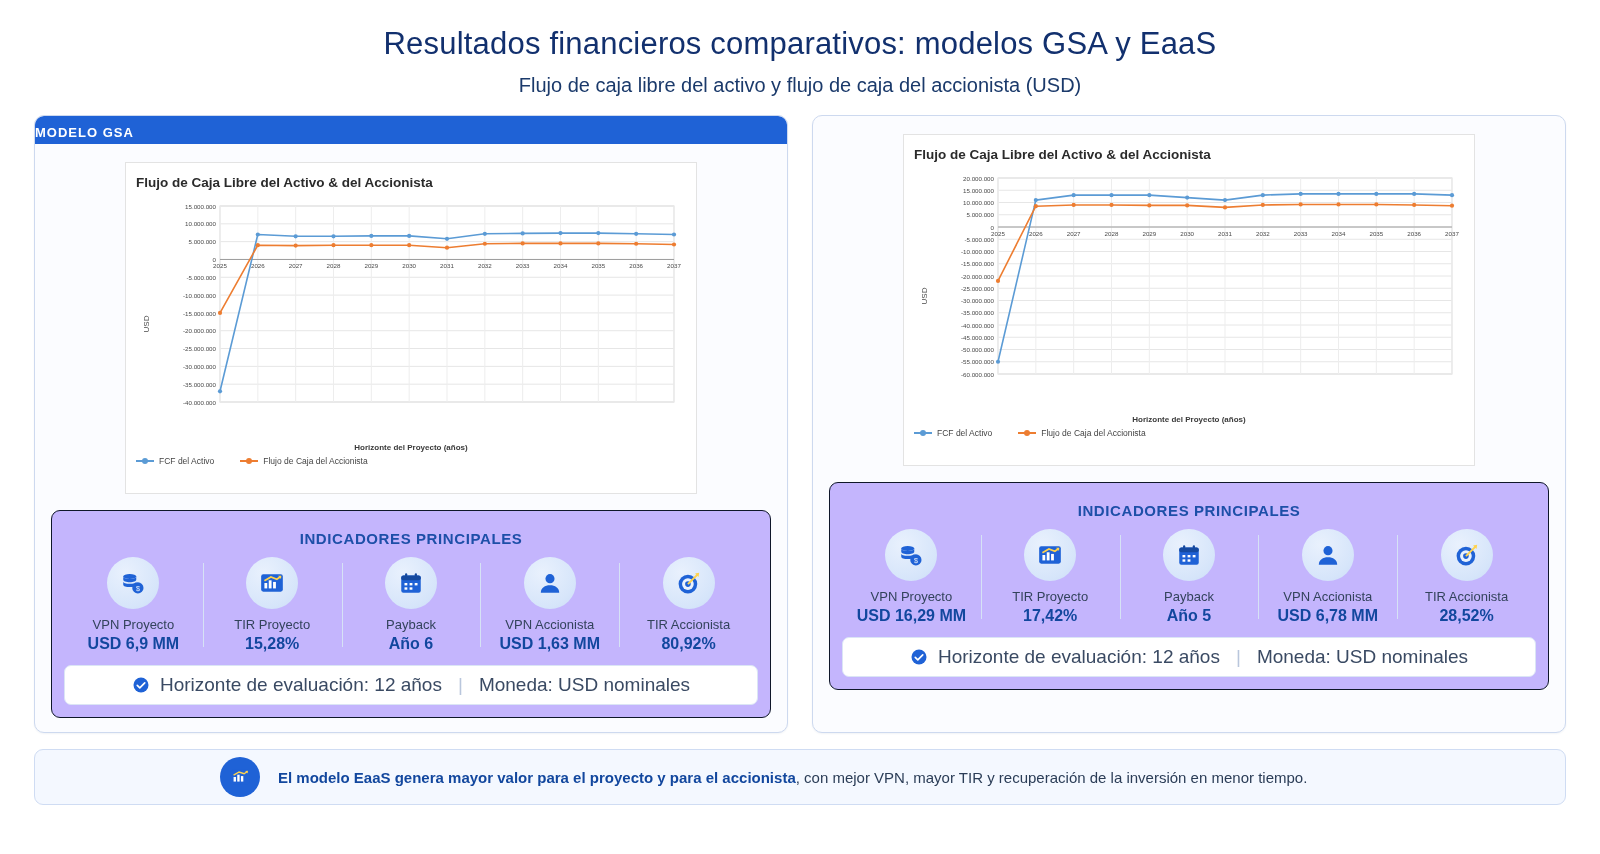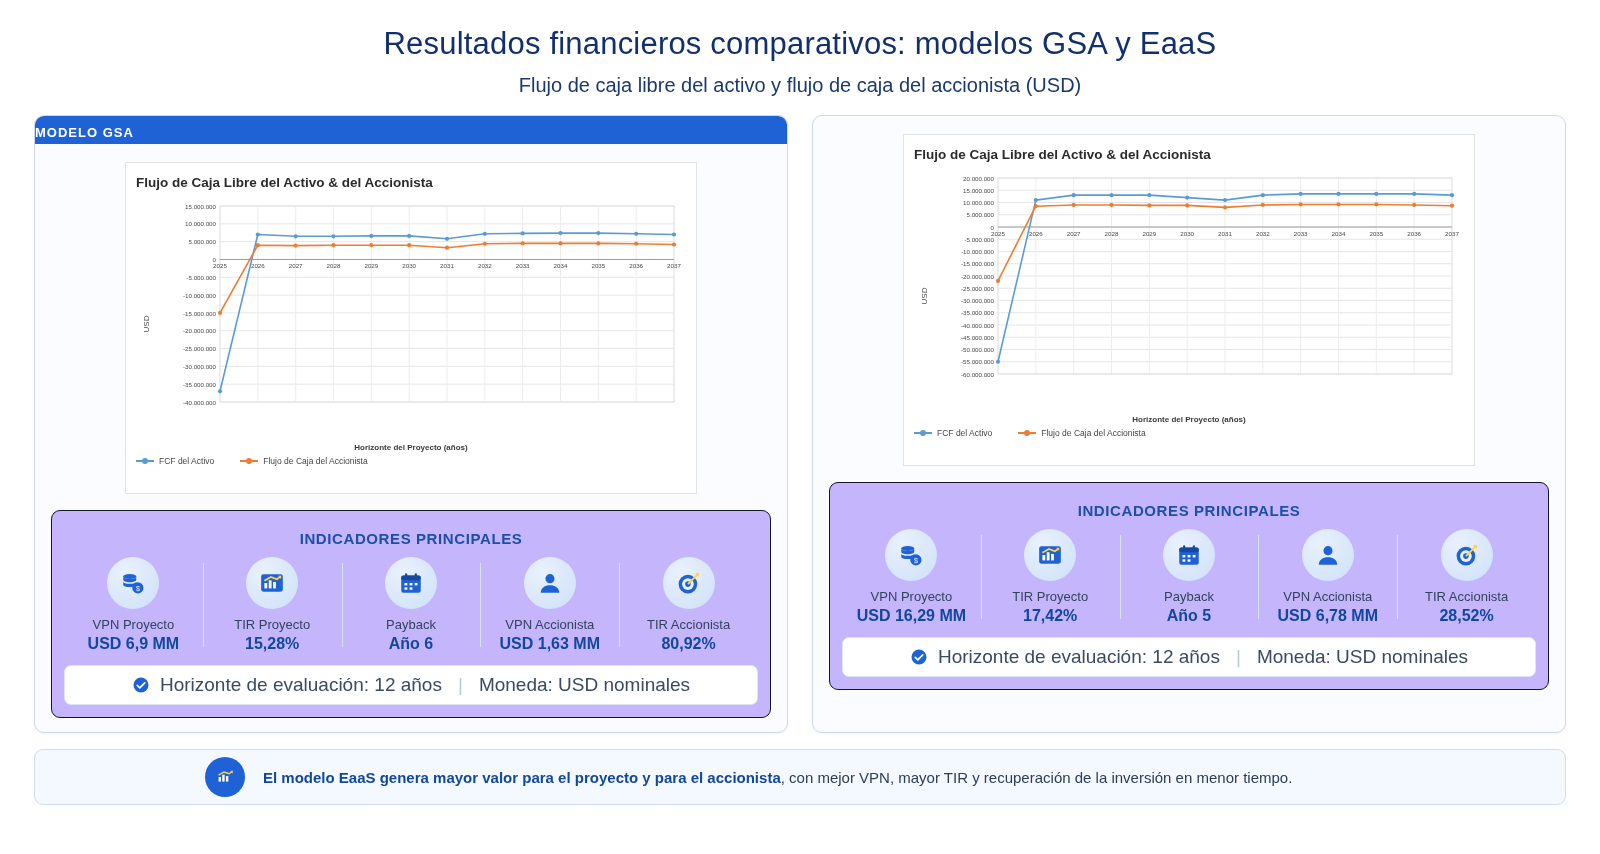--- a/index.html
+++ b/index.html
@@ -184,21 +184,21 @@
   .check-ico { width: 18px; height: 18px; flex: 0 0 auto; }
   
   .banner {
     margin: 16px 34px 0 34px;
     background: #f4f8ff;
     border: 1px solid #cfdcf3;
     border-radius: 9px;
     height: 56px;
     display: flex;
     align-items: center;
-    padding: 0 20px;
+    padding: 0 35px;
     gap: 18px;
     text-align: center;
   }
   .banner-icon {
     width: 40px; height: 40px;
     border-radius: 50%;
     background: #1f62d6;
     display: flex; align-items: center; justify-content: center;
     flex: 0 0 auto;
     margin-left: 150px;

